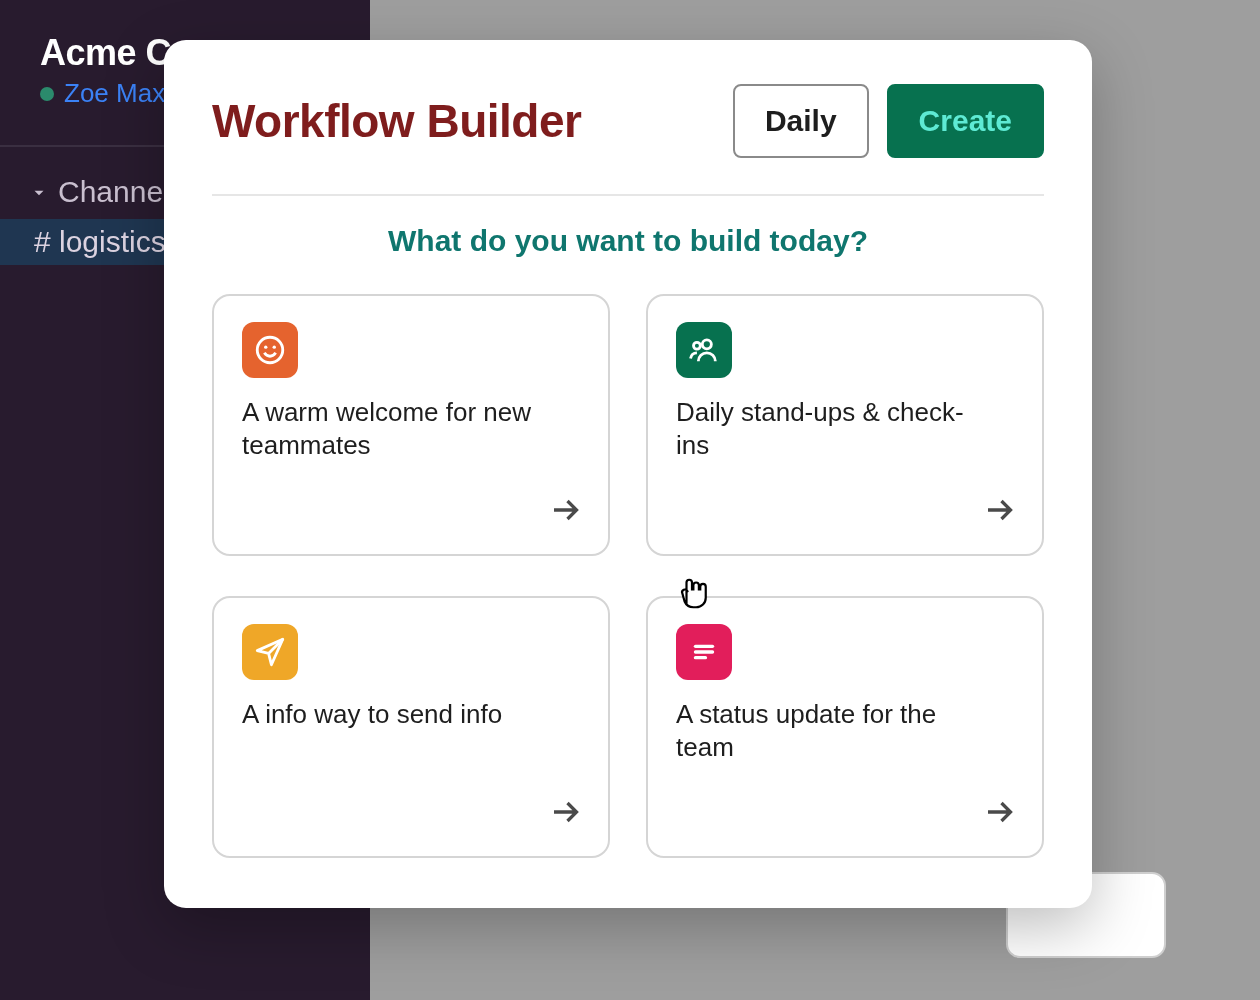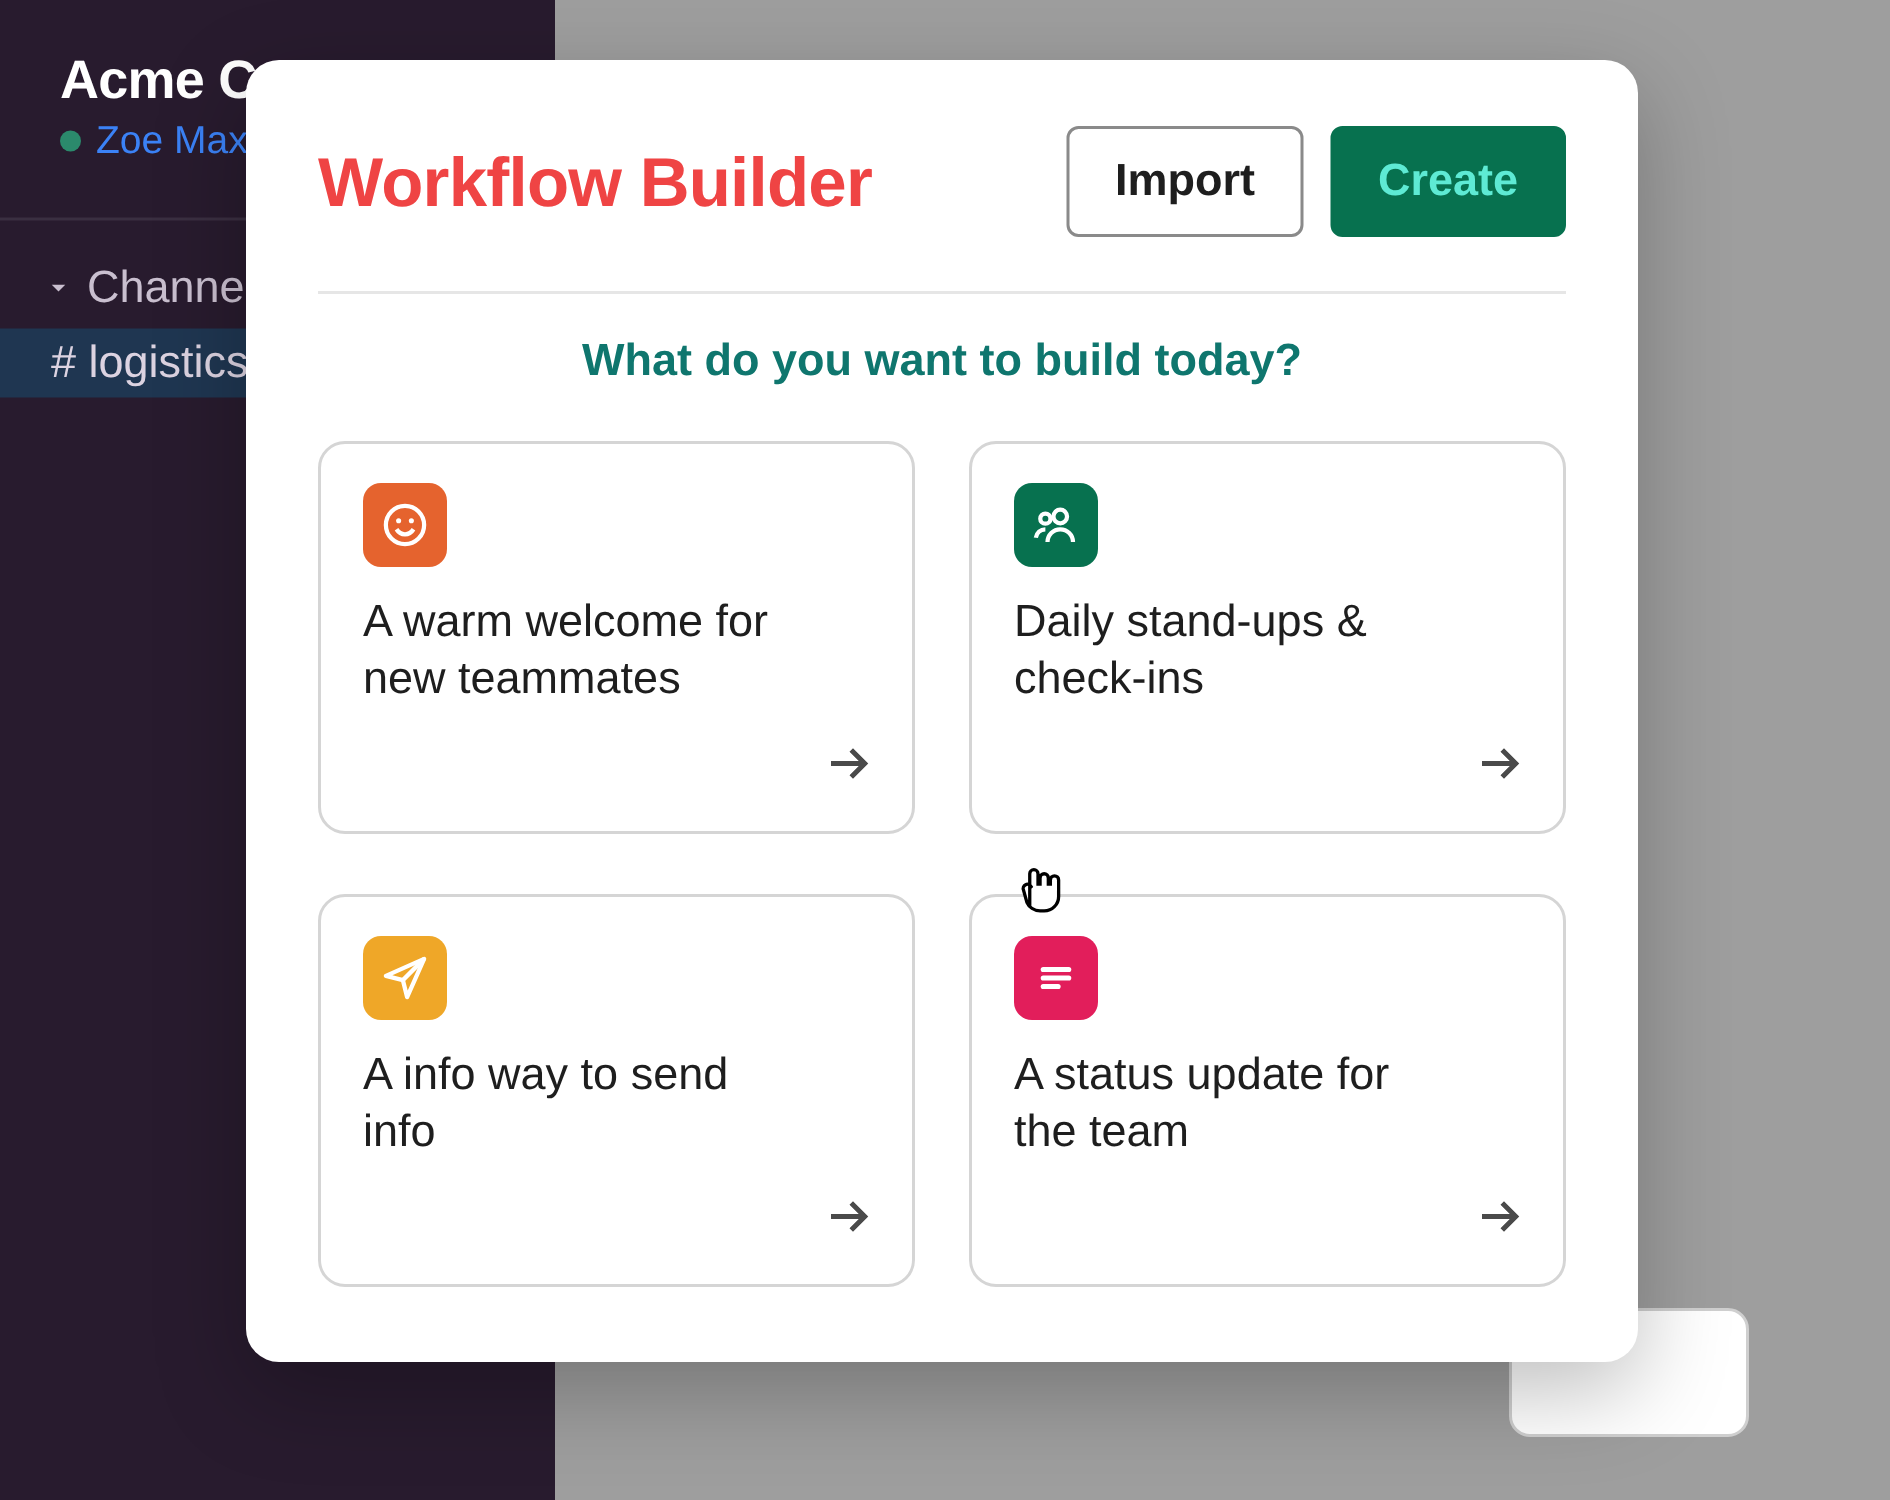--- a/index.html
+++ b/index.html
@@ -14,36 +14,36 @@
     .sb-rule{height:2px;background:#3a2f41;margin-top:18px;}
     .section-head{display:flex;align-items:center;gap:10px;padding:28px 30px 10px 30px;font-size:30px;color:#c9bfcf;white-space:nowrap;overflow:hidden;}
     .caret{display:inline-block;}
     .caret svg{width:18px;height:18px;}
     .channel{display:flex;align-items:center;gap:10px;padding:6px 30px 6px 34px;font-size:30px;color:#dcd3e1;background:#1f3651;white-space:nowrap;overflow:hidden;}
     .main-area{position:absolute;left:370px;right:0;top:0;bottom:0;background:#9e9e9e;}
     .ghost-input{position:absolute;right:94px;bottom:42px;width:160px;height:86px;background:#fff;border:2px solid #cfcfcf;border-radius:14px;}
     .overlay{position:absolute;inset:0;}
     .modal{position:absolute;left:164px;top:40px;width:928px;border-radius:22px;background:#fff;box-shadow:0 20px 60px rgba(0,0,0,0.25);padding:44px 48px 50px 48px;}
     .modal-head{display:flex;align-items:center;justify-content:space-between;}
-    .modal-title{font-size:46px;font-weight:800;color:#ef4444;letter-spacing:-0.5px;}
+    .modal-title{font-size:46px;font-weight:800;color:#7f1d1d;letter-spacing:-0.5px;}
     .btn-row{display:flex;gap:18px;}
     .btn{height:74px;padding:0 30px;border-radius:8px;font-size:30px;font-weight:700;display:inline-flex;align-items:center;justify-content:center;cursor:pointer;}
     .btn-outline{background:#fff;border:2px solid #8a8a8a;color:#1e1e1e;}
     .btn-primary{background:#07714f;border:2px solid #07714f;color:#5eead4;}
     .modal-rule{height:2px;background:#e6e6e6;margin:36px 0 28px 0;}
     .modal-sub{text-align:center;font-size:30px;font-weight:700;color:#0f766e;margin-bottom:36px;}
     .cards{display:grid;grid-template-columns:1fr 1fr;gap:40px 36px;}
     .card{position:relative;border:2px solid #d5d5d5;border-radius:18px;padding:26px 28px 26px 28px;min-height:262px;cursor:pointer;background:#fff;}
     .card-icon{width:56px;height:56px;border-radius:12px;display:flex;align-items:center;justify-content:center;margin-bottom:18px;}
     .card-icon svg{width:34px;height:34px;}
     .ci-orange{background:#e5632e;}
     .ci-green{background:#07714f;}
     .ci-yellow{background:#efa728;}
     .ci-pink{background:#e21e5b;}
-    .card-title{font-size:30px;line-height:1.28;color:#1e1e1e;font-weight:500;max-width:300px;}
+    .card-title{font-size:26px;line-height:1.28;color:#1e1e1e;font-weight:500;max-width:300px;}
     .card-arrow{position:absolute;right:24px;bottom:22px;color:#4a4a4a;}
     .card-arrow svg{width:36px;height:36px;stroke-width:2.2;}
     .cursor-hand{position:absolute;left:506px;top:526px;pointer-events:none;}
     .cursor-hand svg{width:44px;height:44px;}
   </style>
 </head>
 <body>
 
 <div class="app">
 
@@ -73,21 +73,21 @@
 
   <div class="main-area">
     <div class="ghost-input"></div>
   </div>
 
   <div class="overlay">
     <div class="modal">
       <div class="modal-head">
         <h1 class="modal-title">Workflow Builder</h1>
         <div class="btn-row">
-          <button class="btn btn-outline">Import</button>
+          <button class="btn btn-outline">Daily</button>
           <button class="btn btn-primary">Create</button>
         </div>
       </div>
 
       <div class="modal-rule"></div>
       <div class="modal-sub">What do you want to build today?</div>
 
       <div class="cards">
 
         <div class="card">

